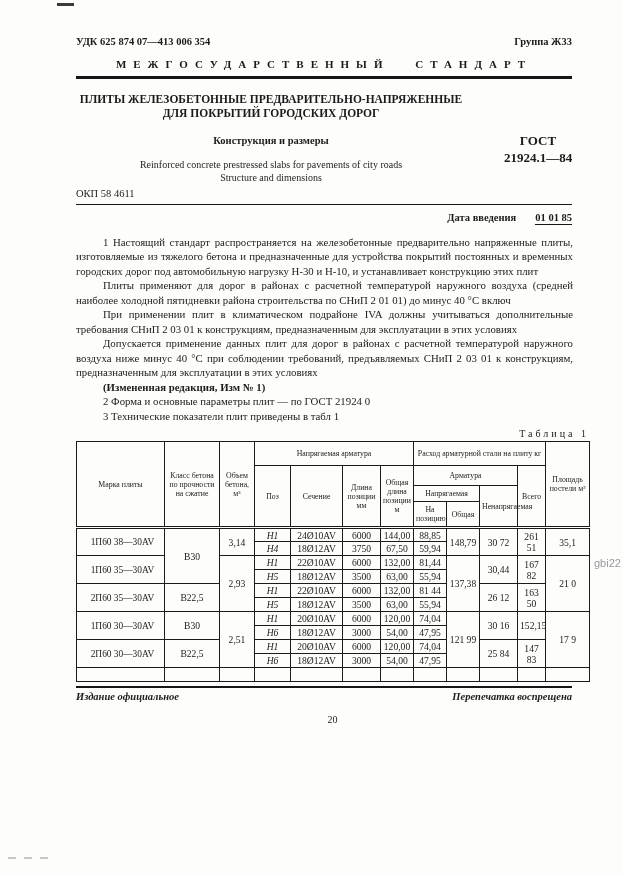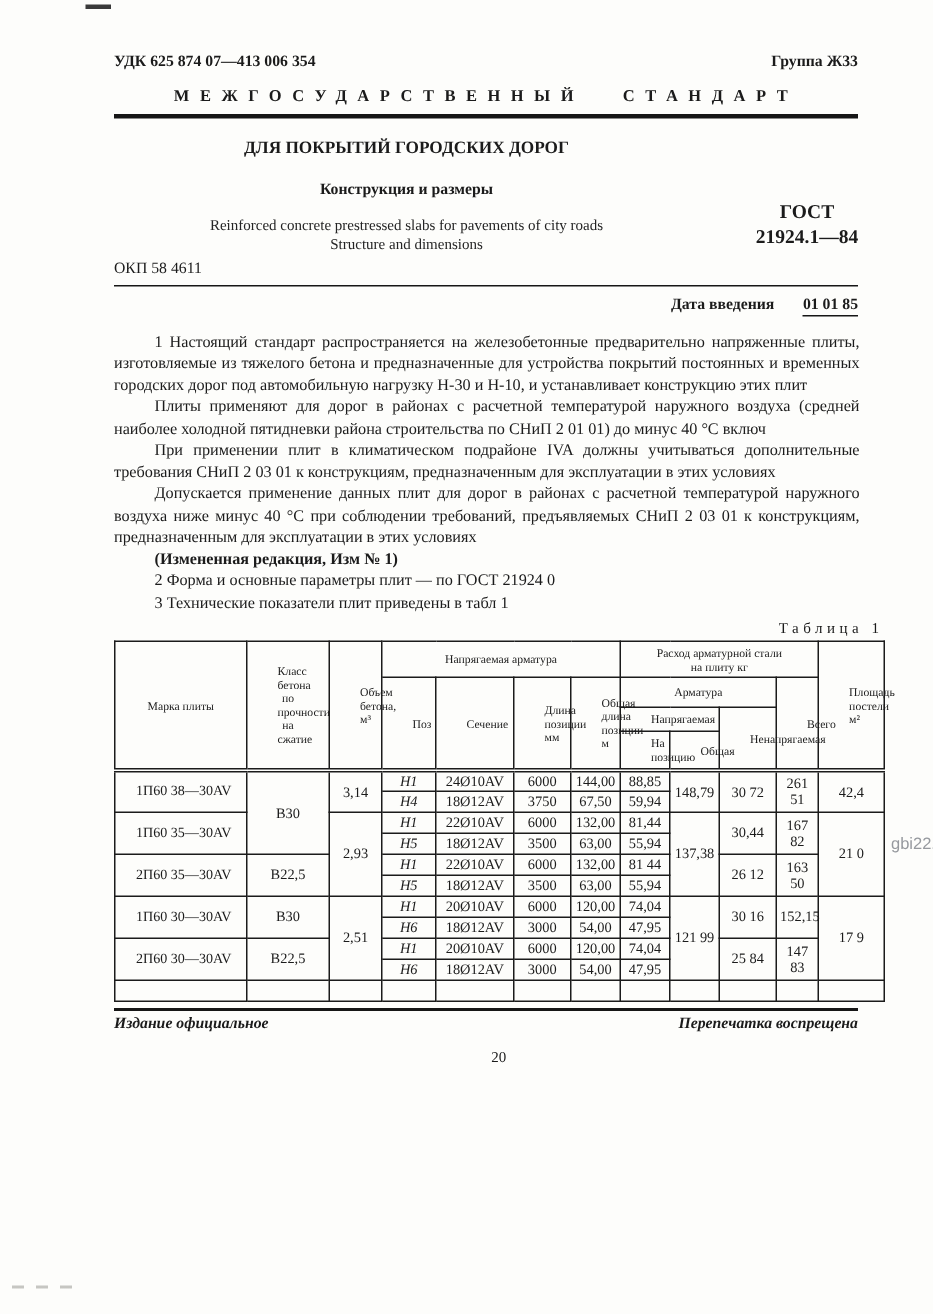--- a/index.html
+++ b/index.html
@@ -42,21 +42,21 @@
     font-size:10.8px; line-height:14.5px; }
   .paragraphs p { margin:0; text-indent:27px; }
   .bold-para { font-weight:bold; }
 
   .table-label { margin-top:5px; width:513px; text-align:right; font-size:10px; letter-spacing:3px; }
 
   table.gost { margin-top:2px; width:513px; border-collapse:collapse; table-layout:fixed;
     border:1.5px solid #1b1b1b; }
   table.gost th, table.gost td { border:1px solid #1b1b1b; }
   table.gost thead th { font-weight:normal; font-size:7.8px; line-height:9px;
-    padding:1px 20px; vertical-align:middle; }
+    padding:1px 2px; vertical-align:middle; }
   table.gost tbody td { font-size:9.6px; height:14px; text-align:center;
     padding:0 2px; vertical-align:middle; }
   table.gost tbody tr.first-body td { border-top:3px double #1b1b1b; }
   td.mark { text-align:center; padding-left:6px !important; white-space:nowrap; font-size:9.4px !important; }
   td.pos { font-style:italic; }
   tr.empty-row td { height:8px; }
 
   .footer-rule { margin-top:4px; width:496px; border-top:2px solid #161616; }
   .footer-row { margin-top:3px; width:496px; display:flex; justify-content:space-between;
     font-weight:bold; font-style:italic; font-size:10.5px; }
@@ -74,20 +74,21 @@
       <span>УДК 625 874 07—413 006 354</span>
       <span>Группа Ж33</span>
     </div>
 
     <div class="standard-name">МЕЖГОСУДАРСТВЕННЫЙ СТАНДАРТ</div>
     <div class="rule-thick"></div>
 
     <div class="title-area">
       <div class="title-left">
         <div class="doc-title">
+          <div>ПЛИТЫ ЖЕЛЕЗОБЕТОННЫЕ ПРЕДВАРИТЕЛЬНО-НАПРЯЖЕННЫЕ</div>
           <div>ДЛЯ ПОКРЫТИЙ ГОРОДСКИХ ДОРОГ</div>
         </div>
         <div class="subtitle">Конструкция и размеры</div>
         <div class="title-en">
           <div>Reinforced concrete prestressed slabs for pavements of city roads</div>
           <div>Structure and dimensions</div>
         </div>
       </div>
       <div class="gost-block">
         <div>ГОСТ</div>
@@ -161,21 +162,21 @@
           <td rowspan="4">В30</td>
           <td rowspan="2">3,14</td>
           <td class="pos">Н1</td>
           <td>24Ø10AV</td>
           <td>6000</td>
           <td>144,00</td>
           <td>88,85</td>
           <td rowspan="2">148,79</td>
           <td rowspan="2">30 72</td>
           <td rowspan="2">261 51</td>
-          <td rowspan="2">42,4</td>
+          <td rowspan="2">35,1</td>
         </tr>
         <tr>
           <td class="pos">Н4</td>
           <td>18Ø12AV</td>
           <td>3750</td>
           <td>67,50</td>
           <td>59,94</td>
         </tr>
         <tr>
           <td class="mark" rowspan="2">1П60 35—30AV</td>

